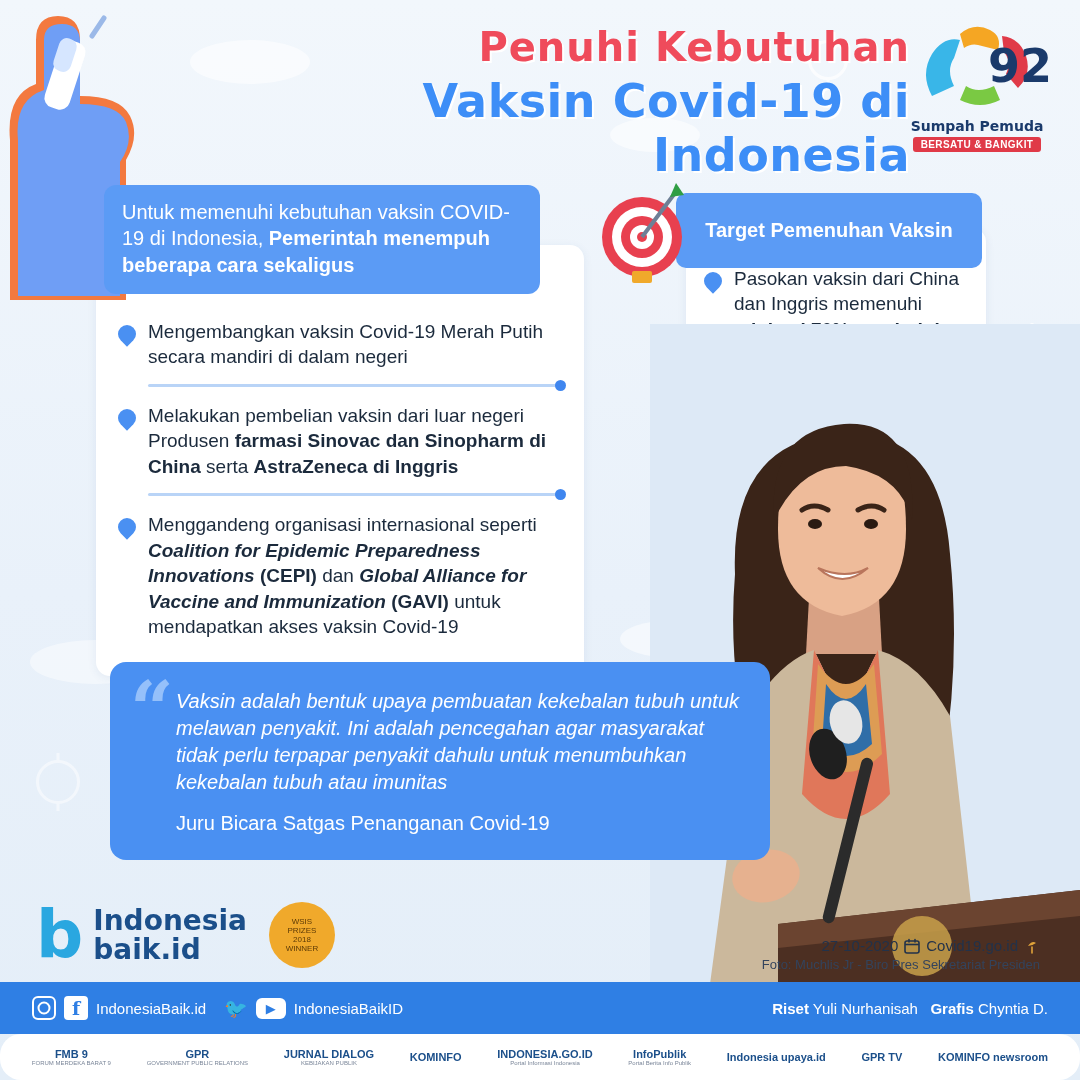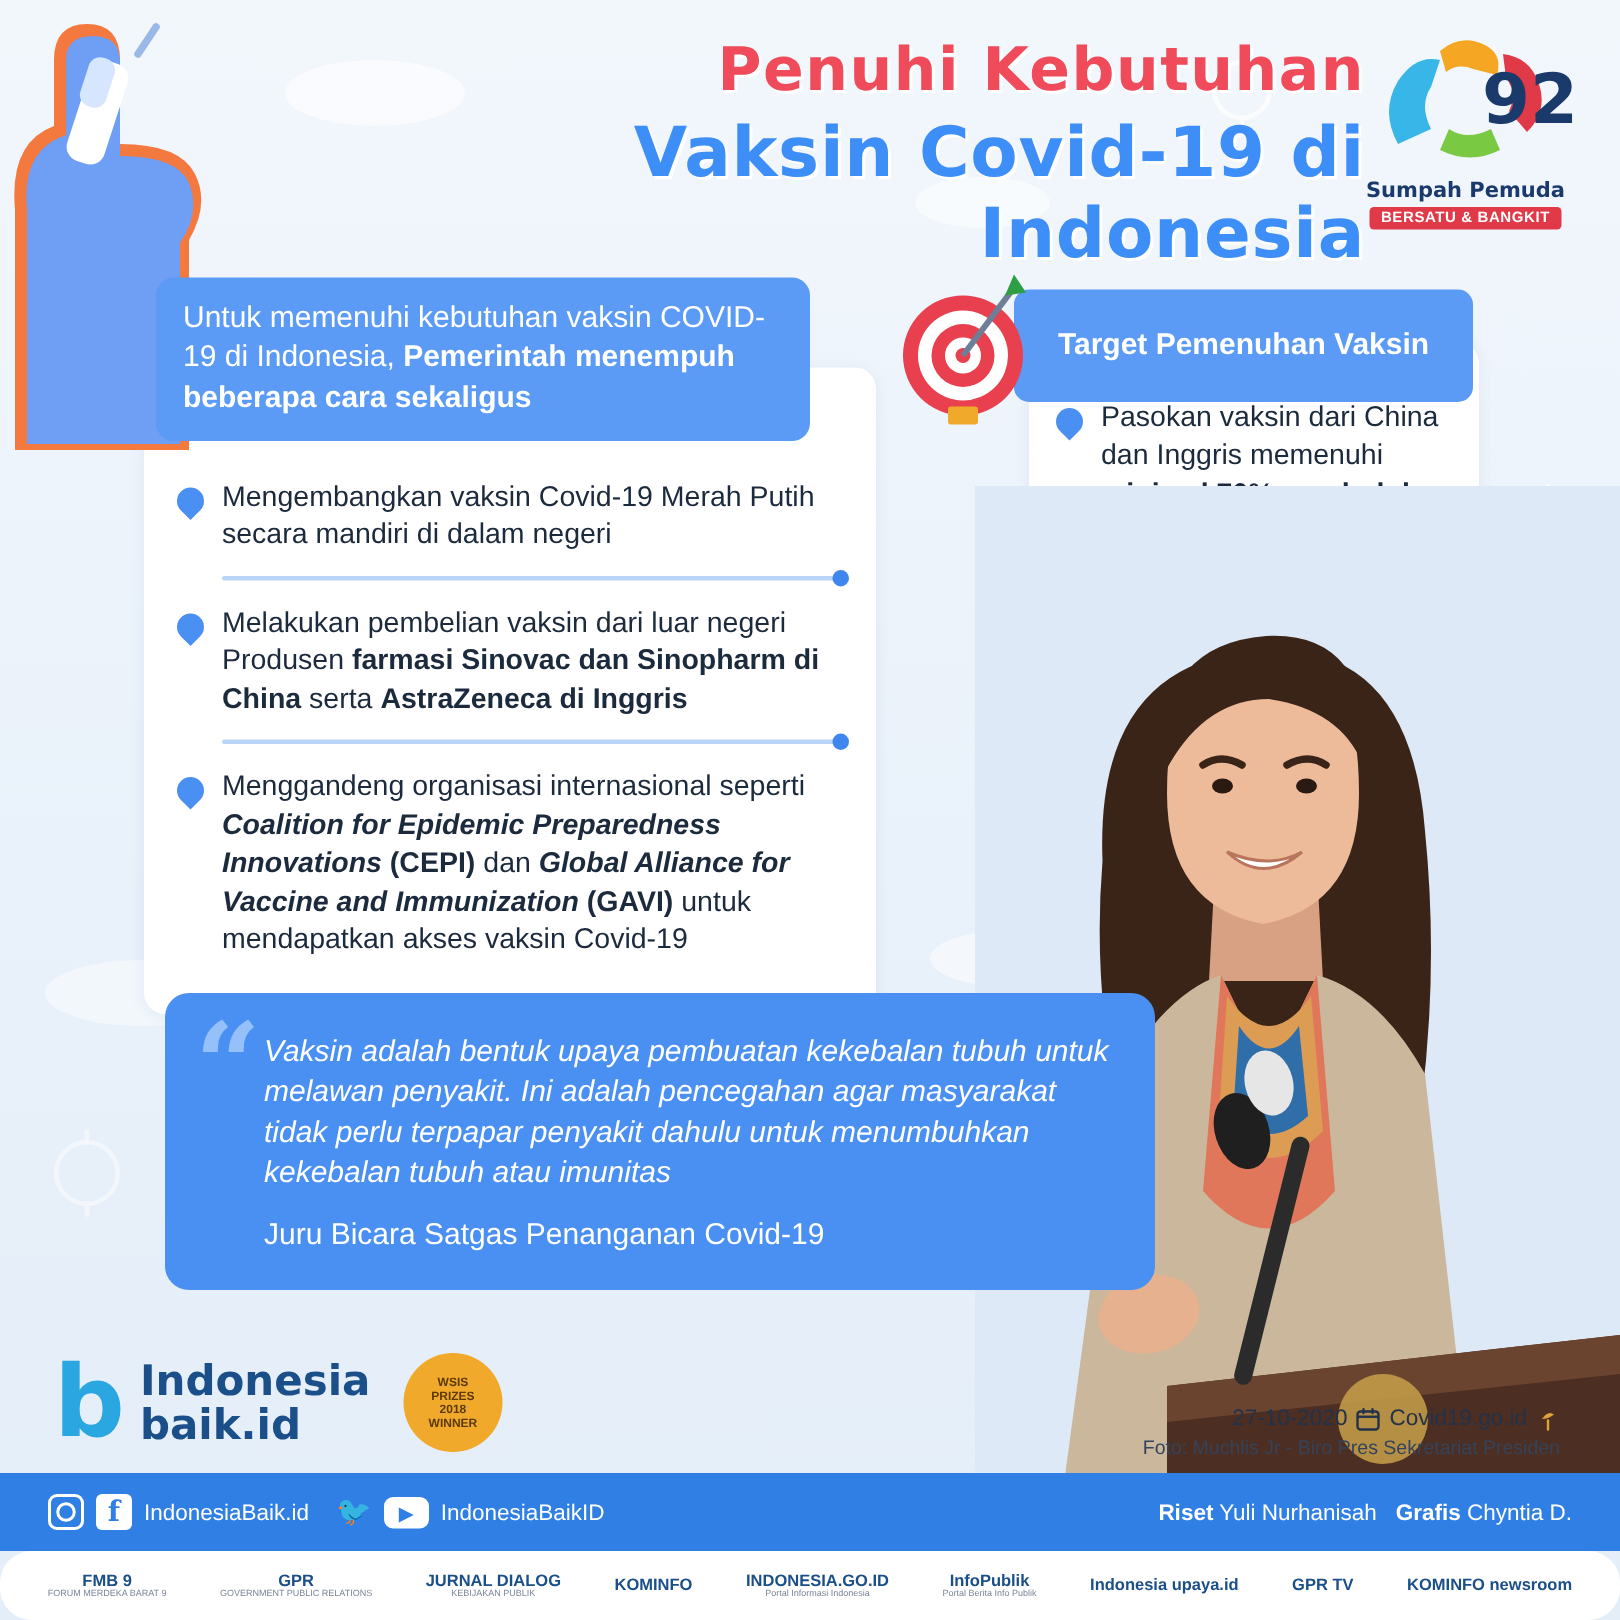--- a/index.html
+++ b/index.html
@@ -268,21 +268,21 @@
     font-size: 28px;
     color: #1b4f8a;
     line-height: 1.04;
   }
   .wsis {
     width: 66px; height: 66px;
     border-radius: 50%;
     background: #f0a92b;
     color: #5c3a06;
     font-size: 8px;
-    font-weight: bold;
+    font-weight: normal;
     text-align: center;
     display: flex; flex-direction: column;
     align-items: center; justify-content: center;
     line-height: 1.15;
     margin-left: 12px;
   }
 
   
   .social-bar {
     position: absolute;

